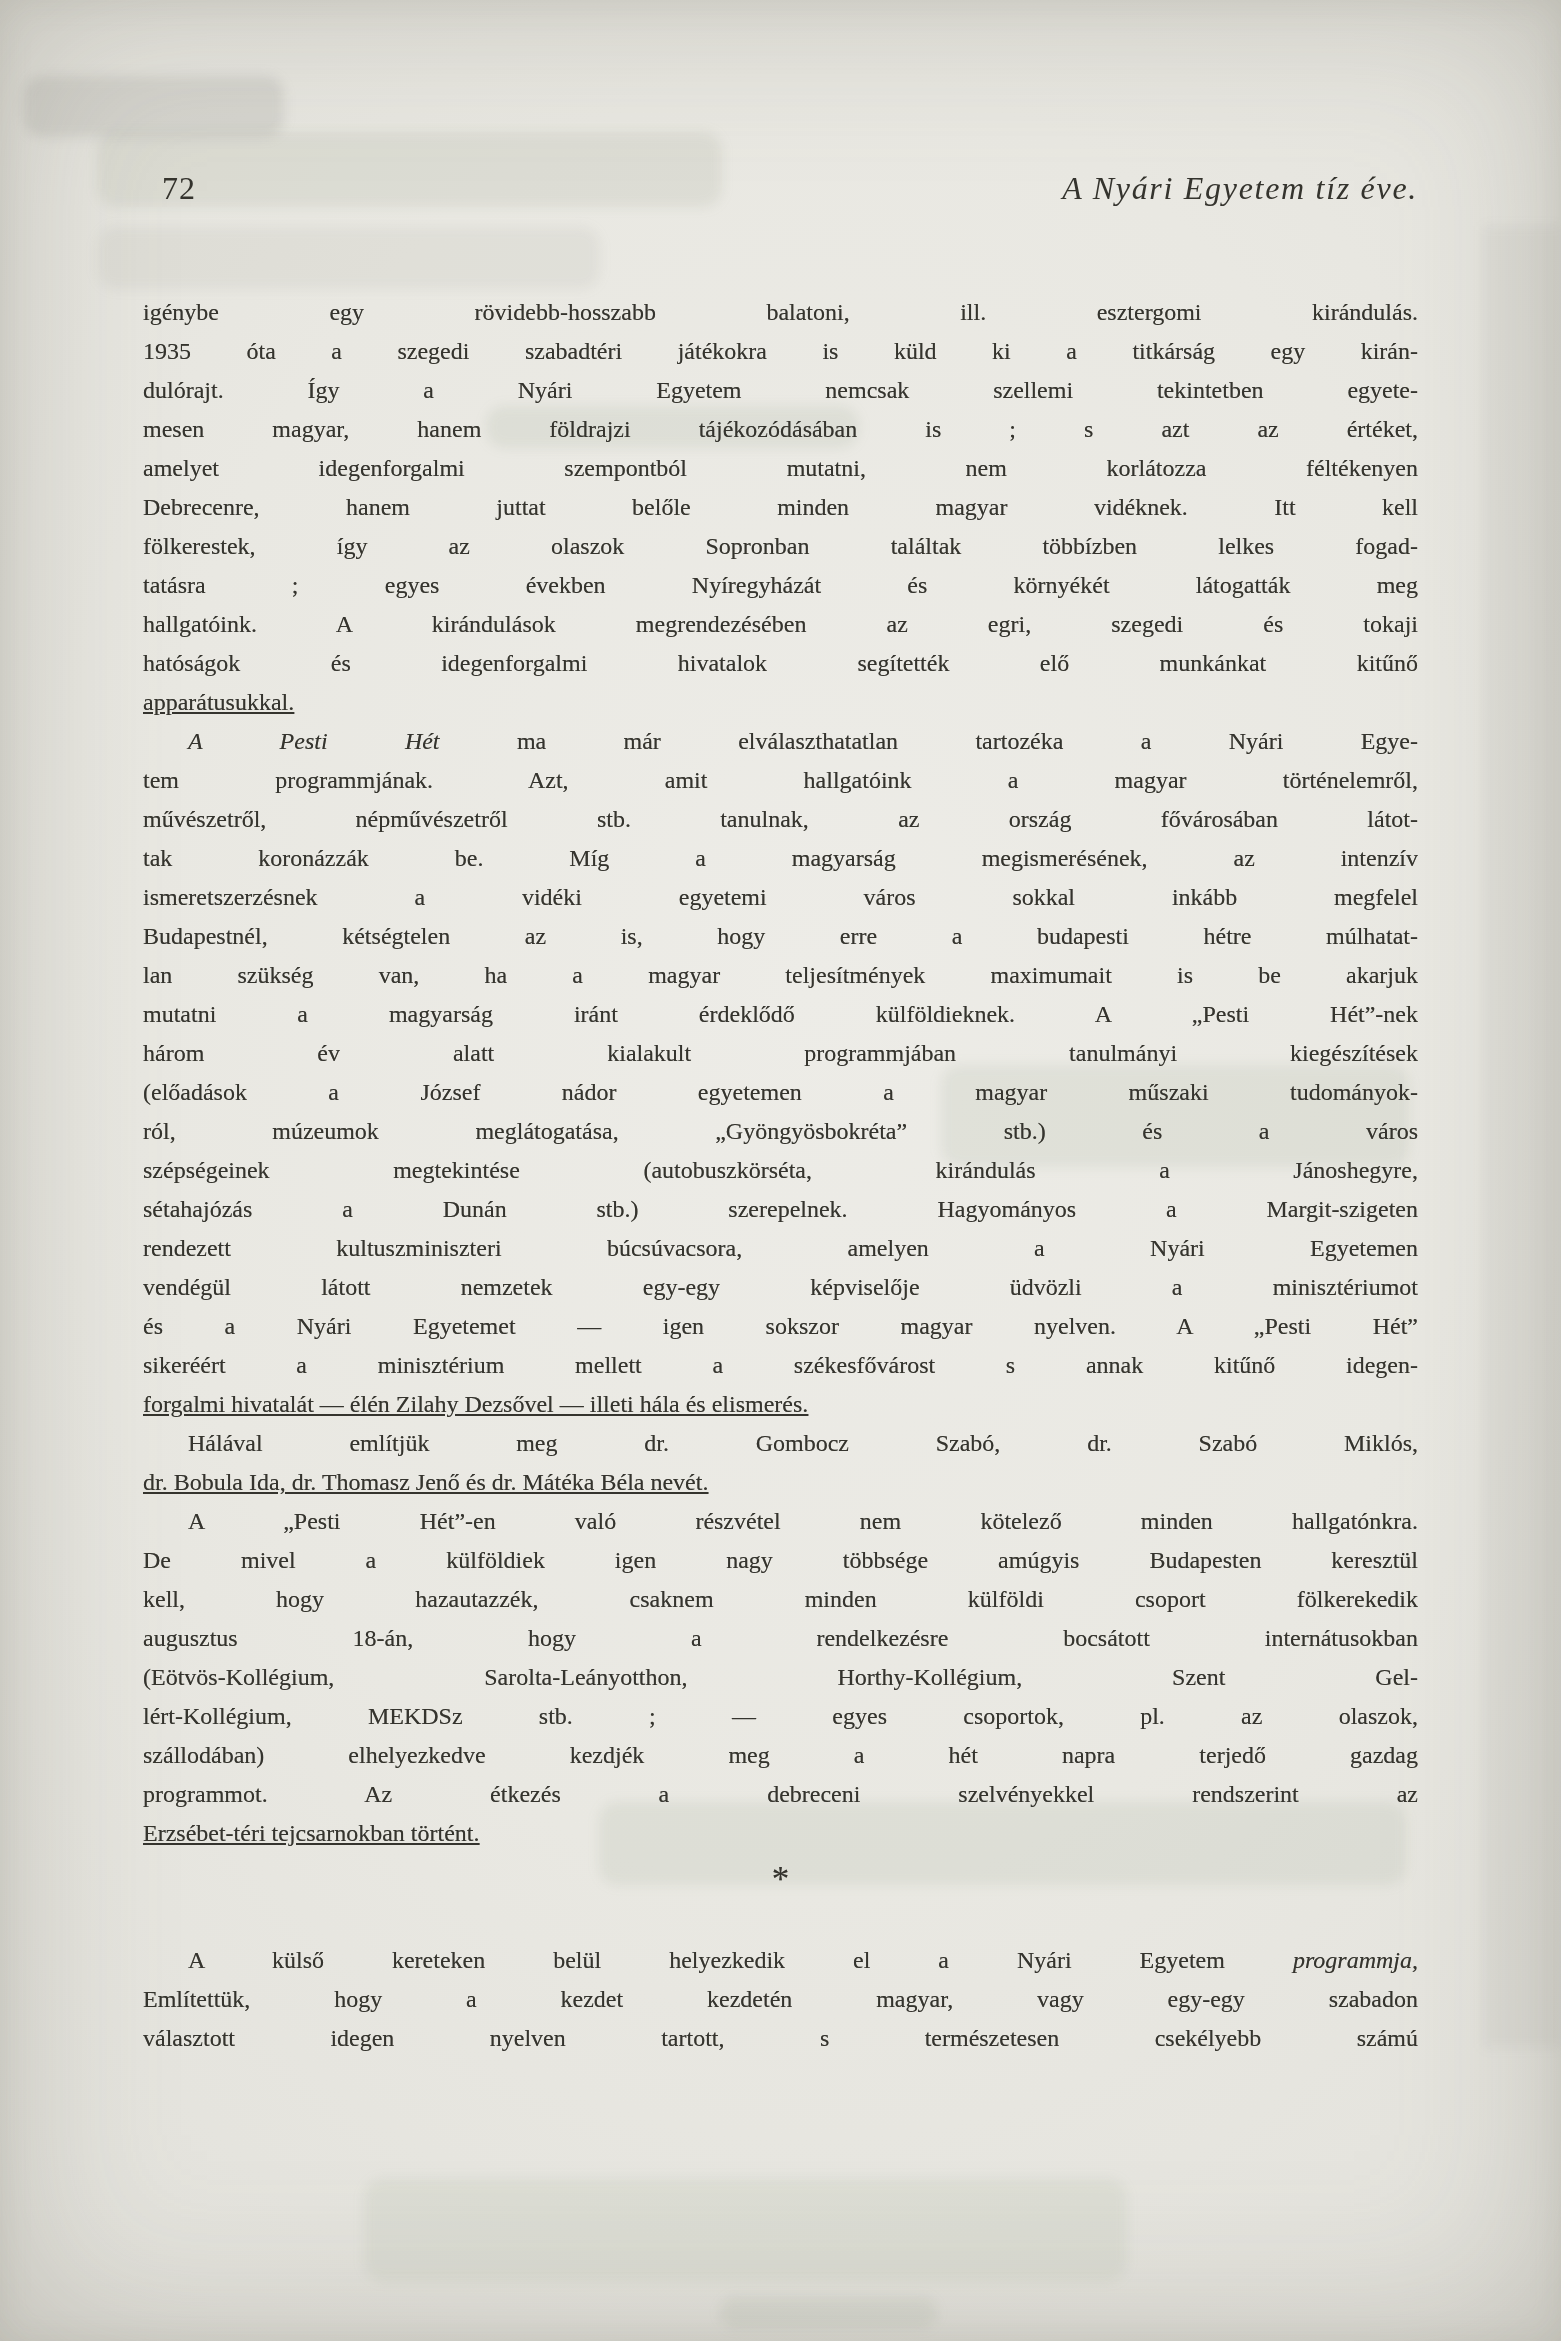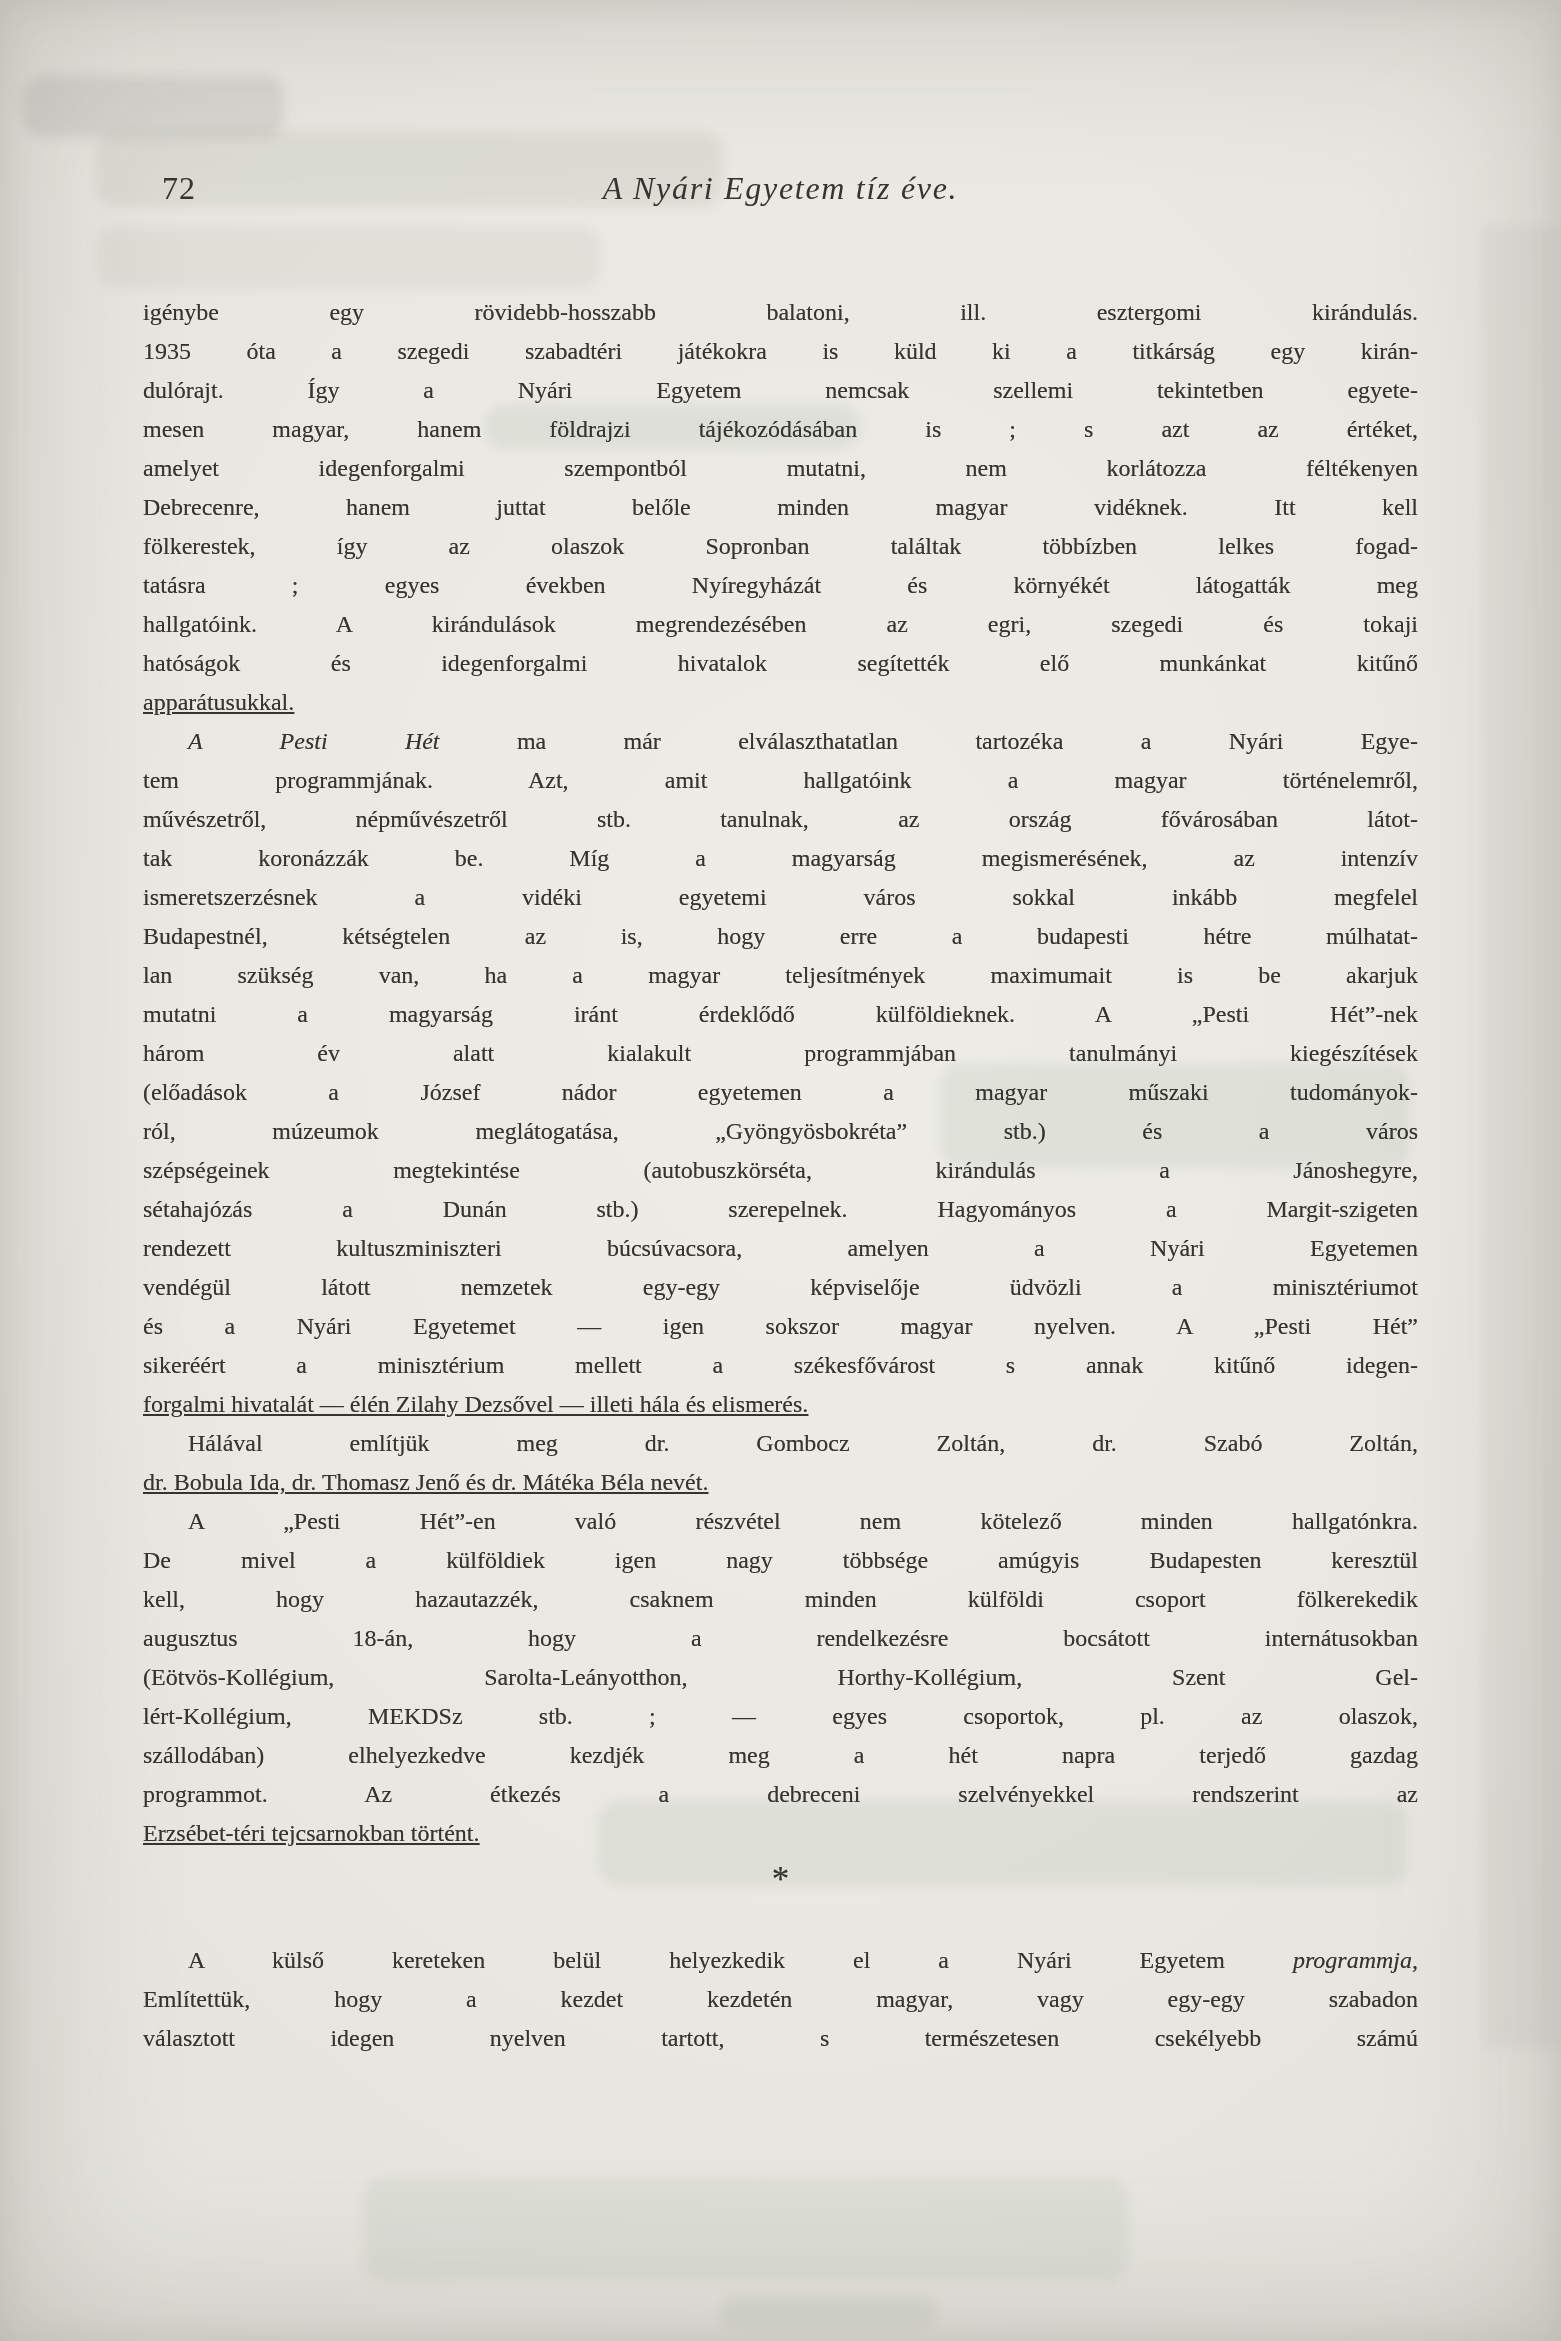--- a/index.html
+++ b/index.html
@@ -15,21 +15,21 @@
   }
   .page::after{
     content:"";position:absolute;inset:0;pointer-events:none;
     box-shadow:inset 0 0 173px rgba(110,105,92,.30), inset 0 0 35px rgba(110,105,92,.12);
   }
   
   .header{position:absolute;top:170px;left:143px;width:1275px;height:40px;font-size:32px;}
   .page-num{position:absolute;left:19px;top:0;letter-spacing:0.9px;}
   .running-title{
     position:absolute;left:0;width:100%;top:0;
-    text-align:center;font-style:italic;letter-spacing:1.7px;
+    text-align:right;font-style:italic;letter-spacing:1.7px;
   }
   
   .text-block{position:absolute;left:143px;top:293px;width:1275px;}
   .line{
     height:39px;line-height:39px;font-size:24px;
     text-align:justify;text-align-last:justify;
     white-space:nowrap;
     text-shadow:0 0 0.6px rgba(53,52,46,.55);
   }
   .line.last{text-align:right;text-align-last:left;text-decoration:underline;}
@@ -95,21 +95,21 @@
       <div class="line"><span>három év alatt kialakult programmjában tanulmányi kiegészítések</span></div>
       <div class="line"><span>(előadások a József nádor egyetemen a magyar műszaki tudományok-</span></div>
       <div class="line"><span>ról, múzeumok meglátogatása, „Gyöngyösbokréta” stb.) és a város</span></div>
       <div class="line"><span>szépségeinek megtekintése (autobuszkörséta, kirándulás a Jánoshegyre,</span></div>
       <div class="line"><span>sétahajózás a Dunán stb.) szerepelnek. Hagyományos a Margit-szigeten</span></div>
       <div class="line"><span>rendezett kultuszminiszteri búcsúvacsora, amelyen a Nyári Egyetemen</span></div>
       <div class="line"><span>vendégül látott nemzetek egy-egy képviselője üdvözli a minisztériumot</span></div>
       <div class="line"><span>és a Nyári Egyetemet — igen sokszor magyar nyelven. A „Pesti Hét”</span></div>
       <div class="line"><span>sikeréért a minisztérium mellett a székesfővárost s annak kitűnő idegen-</span></div>
       <div class="line last"><span>forgalmi hivatalát — élén Zilahy Dezsővel — illeti hála és elismerés.</span></div>
-      <div class="line indent"><span>Hálával említjük meg dr. Gombocz Zoltán, dr. Szabó Zoltán,</span></div>
+      <div class="line indent"><span>Hálával említjük meg dr. Gombocz Szabó, dr. Szabó Miklós,</span></div>
       <div class="line last"><span>dr. Bobula Ida, dr. Thomasz Jenő és dr. Mátéka Béla nevét.</span></div>
       <div class="line indent"><span>A „Pesti Hét”-en való részvétel nem kötelező minden hallgatónkra.</span></div>
       <div class="line"><span>De mivel a külföldiek igen nagy többsége amúgyis Budapesten keresztül</span></div>
       <div class="line"><span>kell, hogy hazautazzék, csaknem minden külföldi csoport fölkerekedik</span></div>
       <div class="line"><span>augusztus 18-án, hogy a rendelkezésre bocsátott internátusokban</span></div>
       <div class="line"><span>(Eötvös-Kollégium, Sarolta-Leányotthon, Horthy-Kollégium, Szent Gel-</span></div>
       <div class="line"><span>lért-Kollégium, MEKDSz stb. ; — egyes csoportok, pl. az olaszok,</span></div>
       <div class="line"><span>szállodában) elhelyezkedve kezdjék meg a hét napra terjedő gazdag</span></div>
       <div class="line"><span>programmot. Az étkezés a debreceni szelvényekkel rendszerint az</span></div>
       <div class="line last"><span>Erzsébet-téri tejcsarnokban történt.</span></div>

